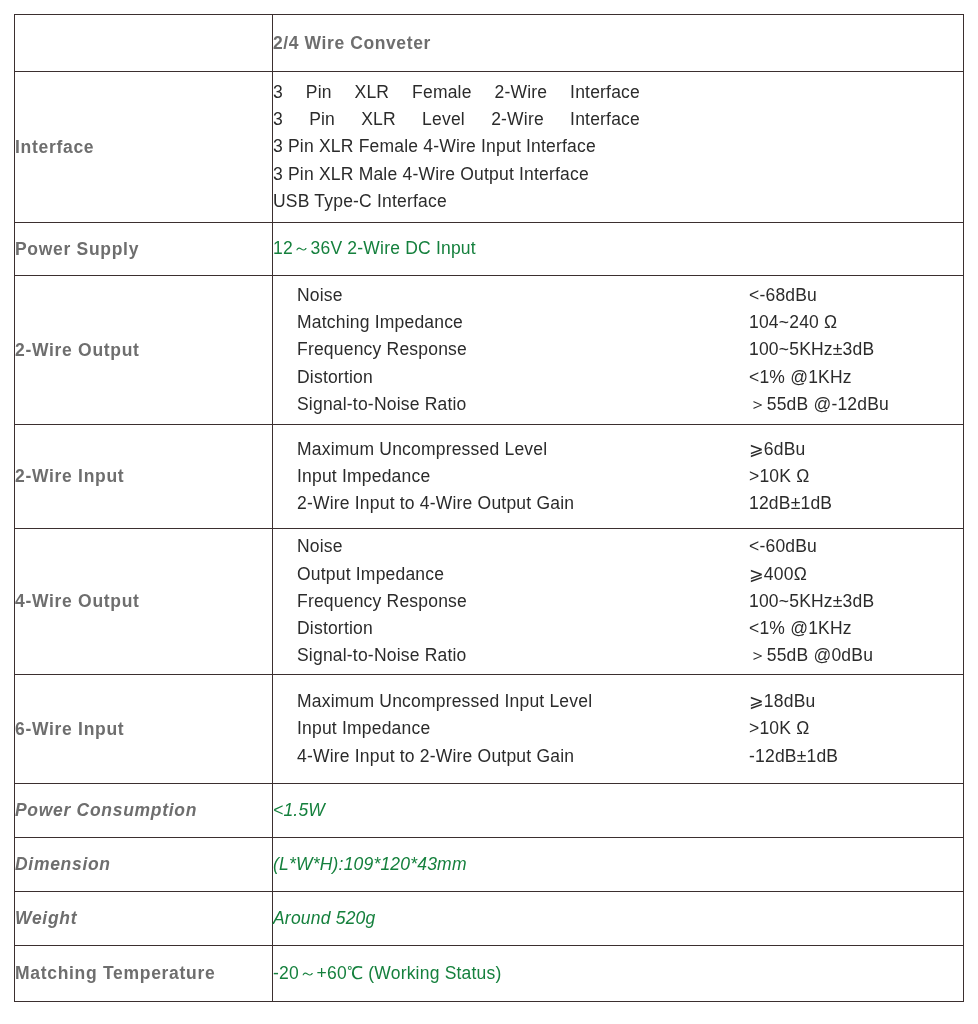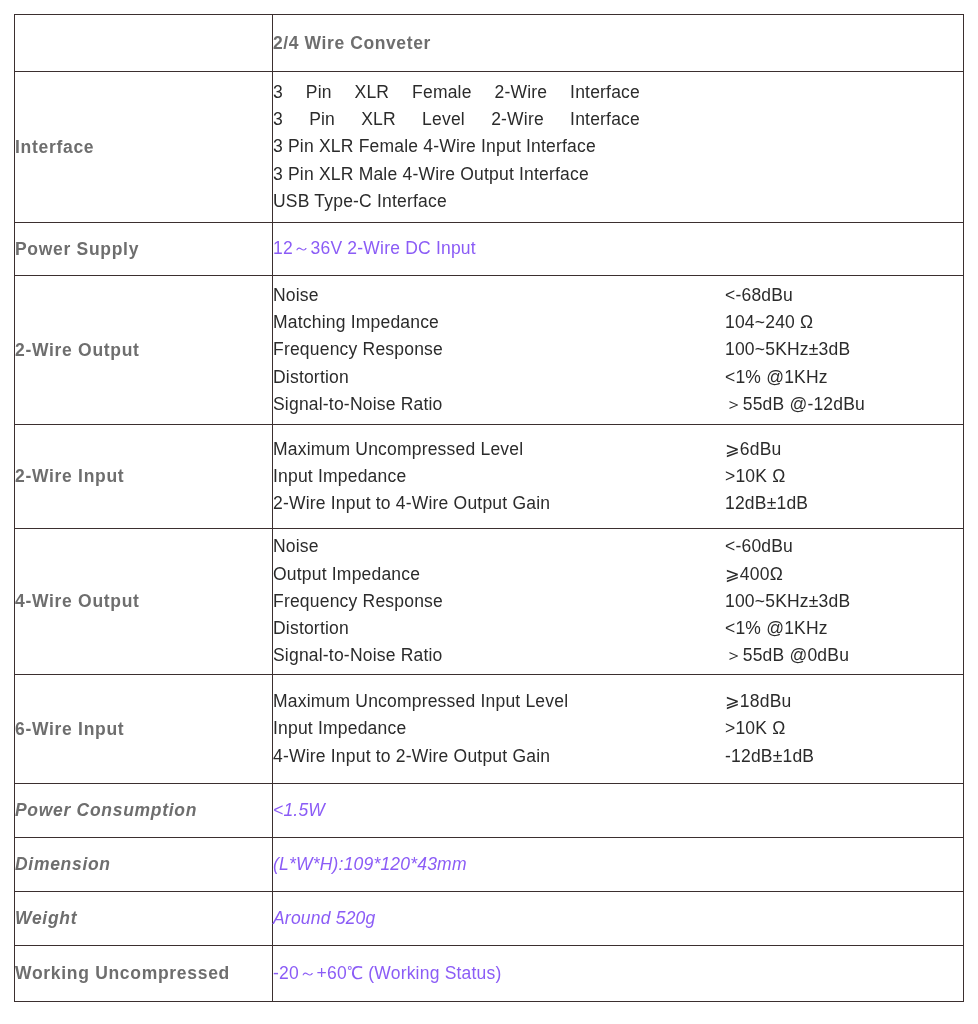--- a/index.html
+++ b/index.html
@@ -53,21 +53,21 @@
     white-space: nowrap;
   }
 
   
   .value-cell {
     padding-left: 25px;
     padding-right: 10px;
   }
   .plain-value {
     font-size: 17.5px;
-    color: #8b5cf6;
+    color: #15803d;
     line-height: 1.35;
     letter-spacing: 0.2px;
   }
 
   
   .header-title {
     font-size: 17.5px;
     font-weight: bold;
     color: #6e6e6e;
     letter-spacing: 0.6px;
@@ -90,20 +90,21 @@
 
   
   .spec-list {
     font-size: 17.5px;
     color: #2b2b2b;
     line-height: 1.56;
     letter-spacing: 0.2px;
   }
   .spec-line {
     display: flex;
+    margin-left: 24px;
   }
   .spec-name {
     width: 452px;
     flex: 0 0 452px;
     white-space: nowrap;
   }
   .spec-val {
     white-space: nowrap;
   }
 
@@ -302,21 +303,21 @@
         <td class="label-cell">
           <div class="row-label">Weight</div>
         </td>
         <td class="value-cell">
           <div class="plain-value">Around 520g</div>
         </td>
       </tr>
 
       <tr class="r-last">
         <td class="label-cell">
-          <div class="row-label">Working Uncompressed</div>
+          <div class="row-label">Matching Temperature</div>
         </td>
         <td class="value-cell">
           <div class="plain-value">-20～+60℃ (Working Status)</div>
         </td>
       </tr>
 
     </tbody>
   </table>
 </div>
 

